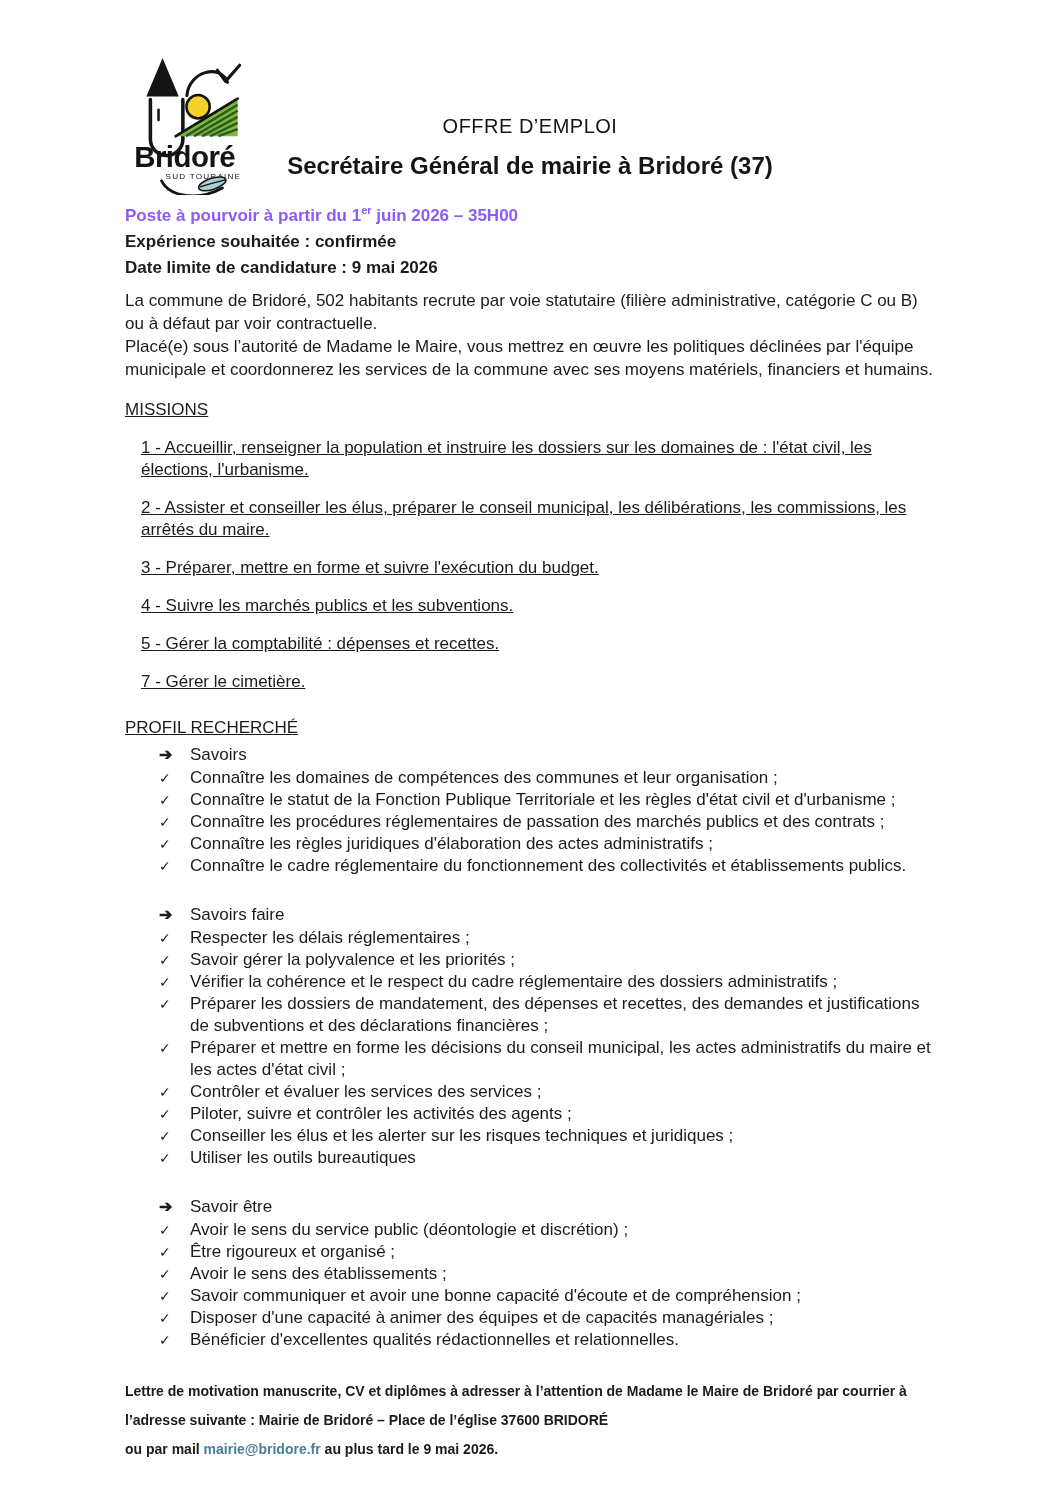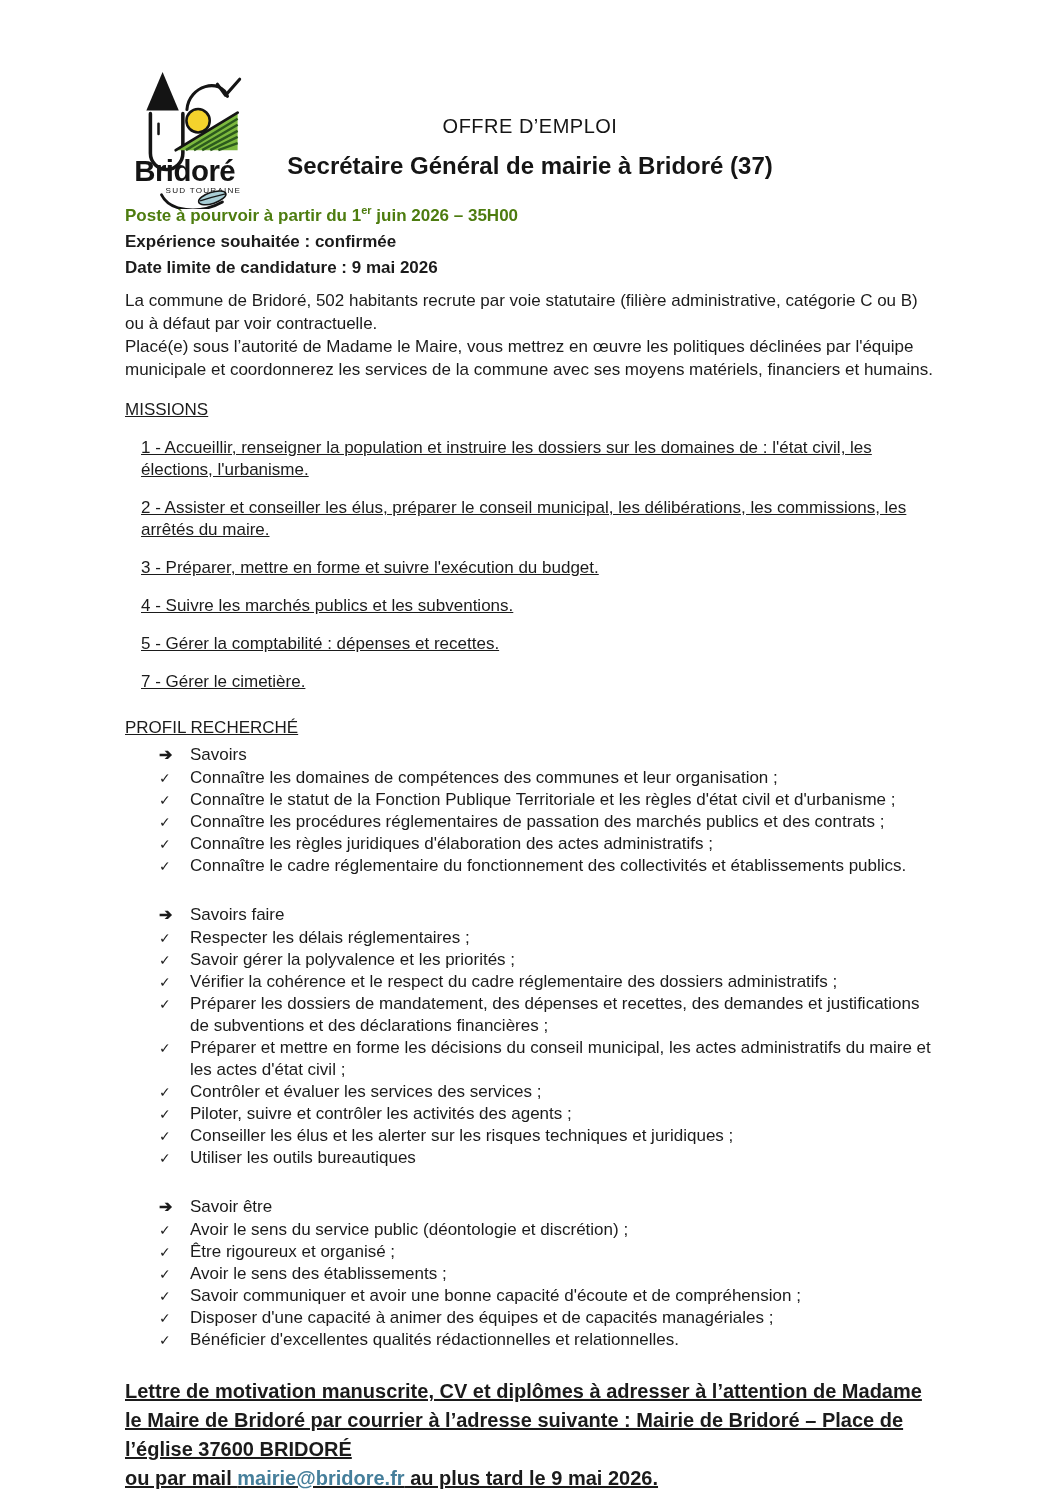--- a/index.html
+++ b/index.html
@@ -9,28 +9,28 @@
     box-sizing:border-box;
     padding:55px 123px 0 125px;
     background:#ffffff;
     font-family:"Liberation Sans", sans-serif;
     font-size:17px;
     color:#1b1b1b;
     overflow:hidden;
   }
   
   .header{position:relative;height:148px;}
-  .logo{position:absolute;left:10px;top:14px;width:115px;height:140px;}
+  .logo{position:absolute;left:10px;top:0;width:115px;height:140px;}
   .titles{text-align:center;padding-top:60px;}
   .doc-title{font-size:20px;font-weight:500;letter-spacing:.5px;color:#151515;}
   .doc-subtitle{font-size:24px;font-weight:700;margin-top:14px;color:#151515;}
   
   .meta{margin-top:0;}
   .meta p{margin:0;line-height:26px;font-weight:700;}
-  .meta .red{color:#4d7c0f;}
+  .meta .red{color:#8b5cf6;}
   .meta sup{font-size:11px;vertical-align:super;line-height:0;}
   
   .intro{margin-top:8px;}
   .intro p{margin:0;line-height:23px;}
   
   .section-heading{
     margin:0;font-size:17px;font-weight:400;
     text-decoration:underline;line-height:22px;
   }
   .missions{margin-top:18px;text-decoration:underline;}
@@ -41,21 +41,21 @@
   .group{margin-top:4px;}
   .group + .group{margin-top:26px;}
   .bullet-row{display:flex;line-height:24px;}
   .arrow-icon{flex:0 0 31px;margin-left:34px;font-size:16px;font-weight:700;}
   .group-title{flex:1;}
   .check-row{display:flex;line-height:22px;}
   .check-icon{flex:0 0 31px;margin-left:34px;font-size:14px;}
   .check-text{flex:1;}
   
   .footer{margin-top:26px;font-weight:700;}
-  .footer p{margin:0;line-height:29px;font-size:20px;text-decoration:underline;}
+  .footer p{margin:0;line-height:29px;font-size:14px;}
   .email-link{color:#467f9b;text-decoration:none;font-weight:700;cursor:pointer;}
 </style>
 </head>
 <body>
 
 <div class="page">
 
   <div class="header">
     <div class="logo">
       <svg viewBox="0 0 113 138" width="115" height="140">

